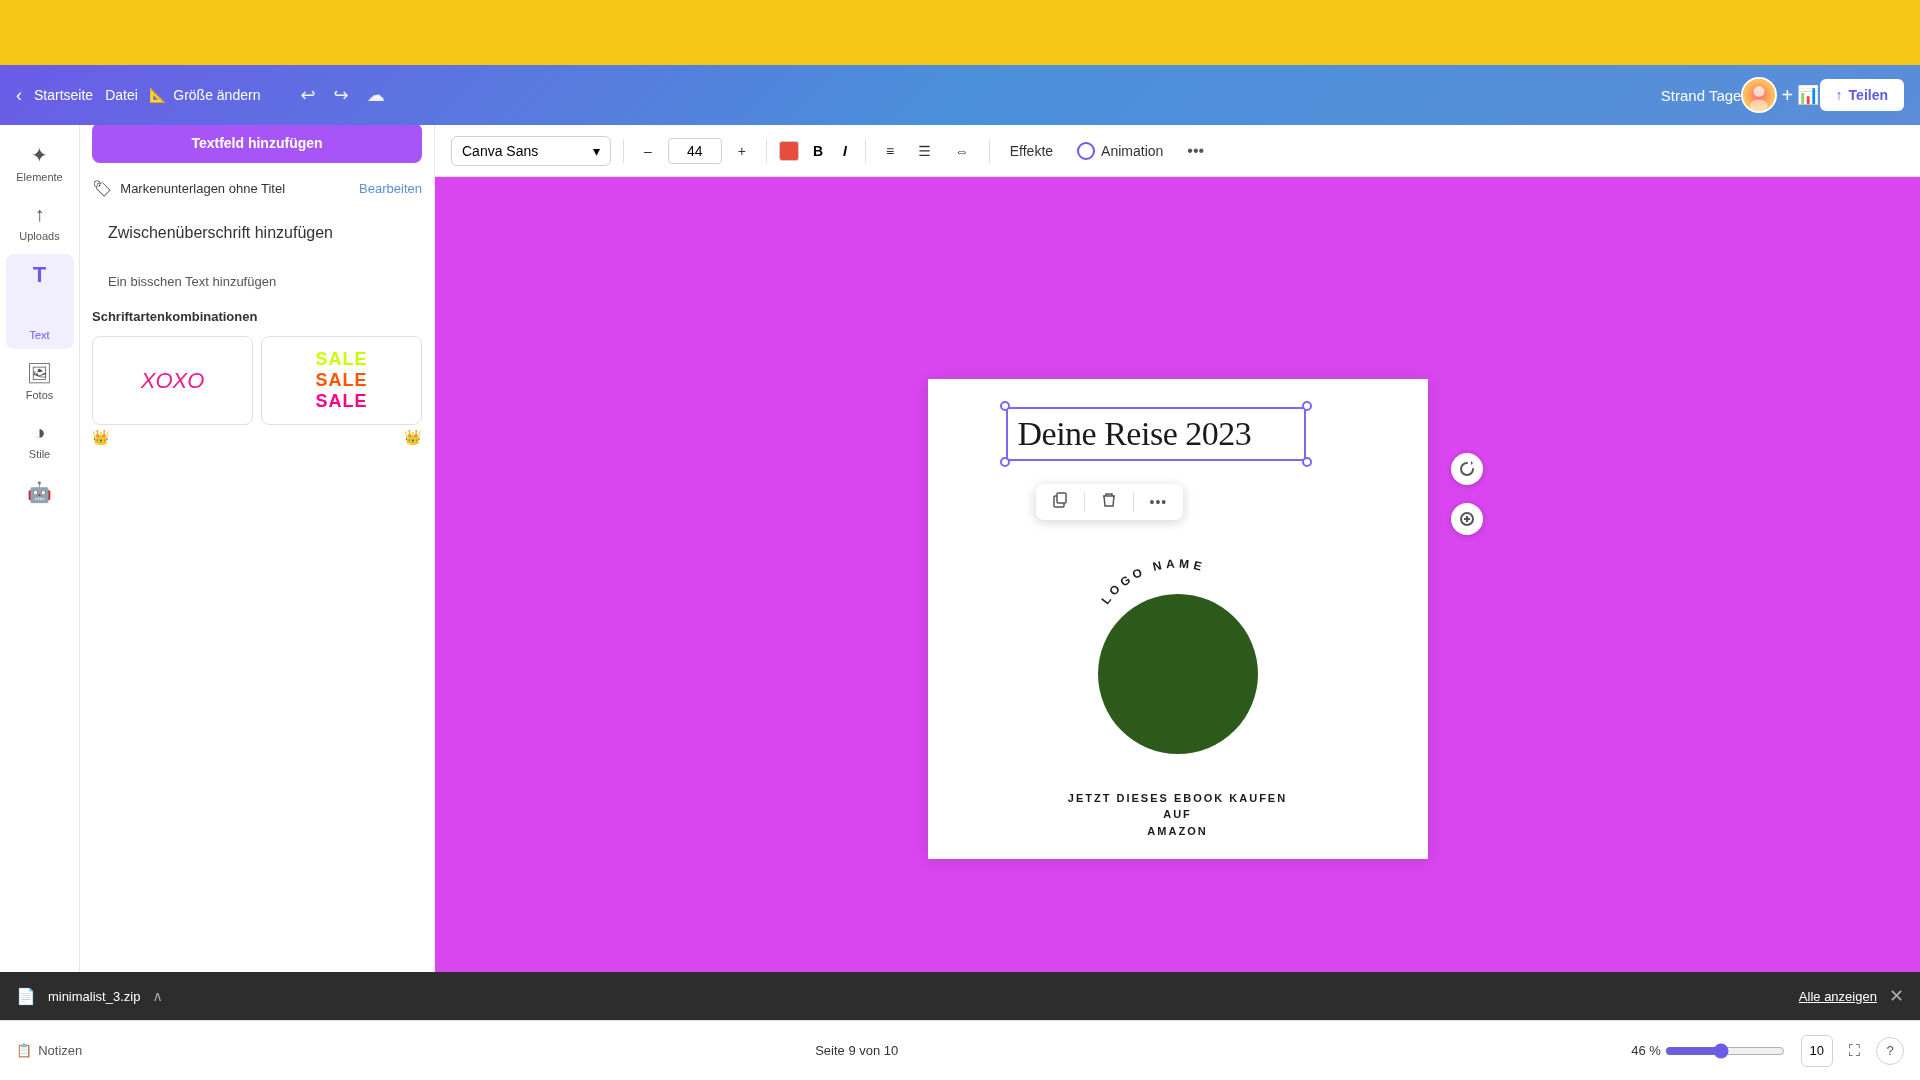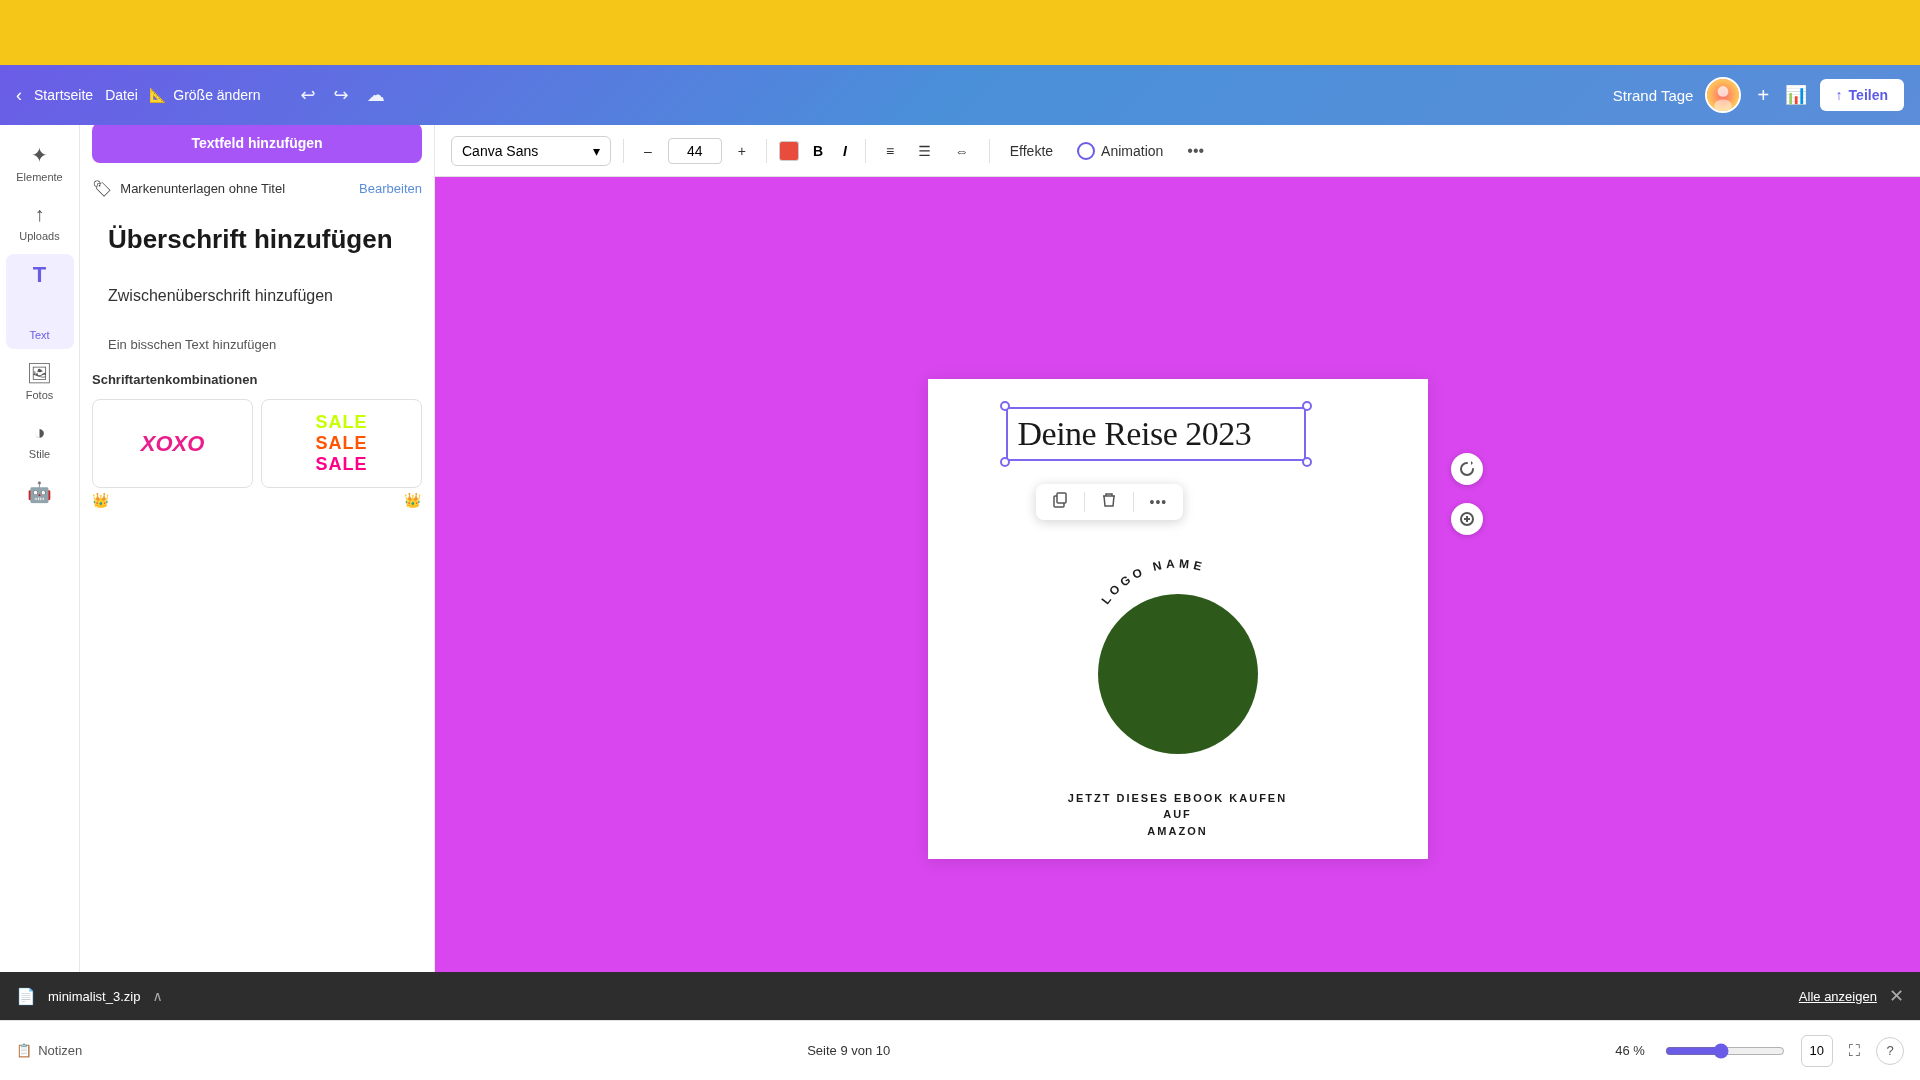--- a/index.html
+++ b/index.html
@@ -10,21 +10,21 @@
     .bg-yellow-bottom { position: absolute; bottom: 0; left: 0; right: 0; height: 200px; background: #f5c518; z-index: 0; }
 
     
     .header { position: absolute; top: 65px; left: 0; right: 0; height: 60px; background: linear-gradient(135deg, #6b5ce7 0%, #4a90d9 50%, #5b8dd9 100%); display: flex; align-items: center; padding: 0 16px; z-index: 10; gap: 16px; }
     .header-nav { display: flex; align-items: center; gap: 12px; margin-right: 20px; }
     .header-datei { color: white; font-size: 14px; cursor: pointer; }
     .header-size { color: white; font-size: 14px; cursor: pointer; display: flex; align-items: center; gap: 6px; }
     .header-tools { display: flex; align-items: center; gap: 10px; }
     .header-icon-btn { background: none; border: none; color: white; font-size: 18px; cursor: pointer; padding: 4px; opacity: 0.9; }
     .header-spacer { flex: 1; }
-    .header-right { display: flex; align-items: center; gap: 12px; }
+    .header-right { display: flex; align-items: center; }
     .header-title { color: white; font-size: 15px; font-weight: 500; }
     .header-avatar { width: 36px; height: 36px; border-radius: 50%; background: linear-gradient(135deg, #ff6b6b, #feca57); border: 2px solid white; overflow: hidden; display: flex; align-items: center; justify-content: center; }
     .header-plus { color: white; font-size: 20px; cursor: pointer; padding: 4px; }
     .header-chart { color: white; font-size: 18px; cursor: pointer; }
     .share-btn { background: white; color: #5b5be6; border: none; border-radius: 6px; padding: 8px 16px; font-size: 14px; font-weight: 600; cursor: pointer; display: flex; align-items: center; gap: 6px; }
 
     
     .toolbar { position: absolute; top: 125px; left: 435px; right: 0; height: 52px; background: white; border-bottom: 1px solid #e0e0e0; display: flex; align-items: center; padding: 0 16px; gap: 8px; z-index: 9; }
     .font-select { border: 1px solid #d0d0d0; border-radius: 6px; padding: 6px 10px; font-size: 14px; background: white; min-width: 160px; cursor: pointer; display: flex; align-items: center; justify-content: space-between; }
     .toolbar-sep { width: 1px; height: 24px; background: #e0e0e0; margin: 0 4px; }
@@ -56,21 +56,21 @@
     .brand-section { display: flex; align-items: center; gap: 8px; margin-bottom: 14px; font-size: 13px; color: #333; }
     .brand-icon { font-size: 16px; }
     .brand-edit { color: #5b8dd9; cursor: pointer; margin-left: auto; font-size: 13px; }
     .text-style-item { padding: 12px 16px; border-radius: 8px; margin-bottom: 8px; cursor: pointer; }
     .heading-style { font-size: 26px; font-weight: bold; color: #1a1a1a; line-height: 1.2; }
     .subheading-style { font-size: 16px; color: #333; }
     .body-style { font-size: 13px; color: #555; }
     .section-title { font-size: 13px; font-weight: 600; color: #333; margin-bottom: 12px; margin-top: 4px; }
     .font-combos { display: flex; gap: 8px; }
     .font-combo-item { flex: 1; border: 1px solid #e0e0e0; border-radius: 8px; padding: 12px 8px; cursor: pointer; display: flex; align-items: center; justify-content: center; min-height: 80px; }
-    .xoxo-text { font-size: 22px; font-weight: bold; color: #e91e8c; font-style: italic; }
+    .xoxo-text { font-size: 22px; font-weight: normal; color: #e91e8c; font-style: italic; }
     .sale-stack { display: flex; flex-direction: column; align-items: center; gap: 0; }
     .sale-text-1 { font-size: 18px; font-weight: 900; color: #c8ff00; letter-spacing: 1px; }
     .sale-text-2 { font-size: 18px; font-weight: 900; color: #ff5500; letter-spacing: 1px; }
     .sale-text-3 { font-size: 18px; font-weight: 900; color: #ff0088; letter-spacing: 1px; }
 
     
     .crown-row { display: flex; justify-content: space-between; padding: 4px 0; }
     .crown-icon { color: #c8a000; font-size: 14px; }
 
     
@@ -96,21 +96,21 @@
     
     .ebook-text { font-size: 11px; font-weight: 700; letter-spacing: 2px; color: #1a1a1a; text-align: center; margin-top: 16px; line-height: 1.5; }
 
     
     .right-rotate { position: absolute; top: 50%; right: -70px; transform: translateY(-50%); width: 32px; height: 32px; background: white; border-radius: 50%; box-shadow: 0 1px 6px rgba(0,0,0,0.2); display: flex; align-items: center; justify-content: center; cursor: pointer; }
 
     
     .bottom-bar { position: absolute; bottom: 0; left: 0; right: 0; height: 60px; background: white; border-top: 1px solid #e0e0e0; display: flex; align-items: center; padding: 0 16px; gap: 16px; z-index: 10; }
     .notes-btn { display: flex; align-items: center; gap: 6px; color: #555; font-size: 13px; cursor: pointer; background: none; border: none; }
     .page-info { font-size: 13px; color: #333; margin: 0 auto; }
-    .zoom-controls { display: flex; align-items: center; gap: 20px; }
+    .zoom-controls { display: flex; align-items: center; gap: 4px; }
     .zoom-pct { font-size: 13px; color: #333; }
     .zoom-slider { width: 120px; accent-color: #6b5ce7; }
     .page-num-box { width: 32px; height: 32px; border: 1px solid #d0d0d0; border-radius: 6px; display: flex; align-items: center; justify-content: center; font-size: 13px; cursor: pointer; }
     .fullscreen-btn { background: none; border: none; cursor: pointer; font-size: 16px; color: #555; }
     .help-btn { width: 28px; height: 28px; border-radius: 50%; border: 1px solid #d0d0d0; display: flex; align-items: center; justify-content: center; font-size: 13px; cursor: pointer; color: #555; background: none; }
 
     
     .download-bar { position: absolute; bottom: 60px; left: 0; right: 0; height: 48px; background: #2d2d2d; display: flex; align-items: center; padding: 0 16px; gap: 12px; z-index: 11; }
     .download-file-icon { font-size: 16px; color: white; }
     .download-filename { color: white; font-size: 13px; }
@@ -201,23 +201,20 @@
 <div class="left-panel">
   <div class="search-box">
     <span class="search-icon">🔍</span>
     <input class="search-input" type="text" placeholder="Suchtext" style="">
   </div>
   <button class="add-textfield-btn">Textfeld hinzufügen</button>
   <div class="brand-section">
     <span class="brand-icon">🏷</span>
     <span>Markenunterlagen ohne Titel</span>
     <span class="brand-edit">Bearbeiten</span>
-  </div>
-  <div class="text-style-item">
-    <div class="heading-style">Überschrift hinzufügen</div>
   </div>
   <div class="text-style-item">
     <div class="subheading-style">Zwischenüberschrift hinzufügen</div>
   </div>
   <div class="text-style-item">
     <div class="body-style">Ein bisschen Text hinzufügen</div>
   </div>
   <div class="section-title">Schriftartenkombinationen</div>
   <div class="font-combos">
     <div class="font-combo-item">

